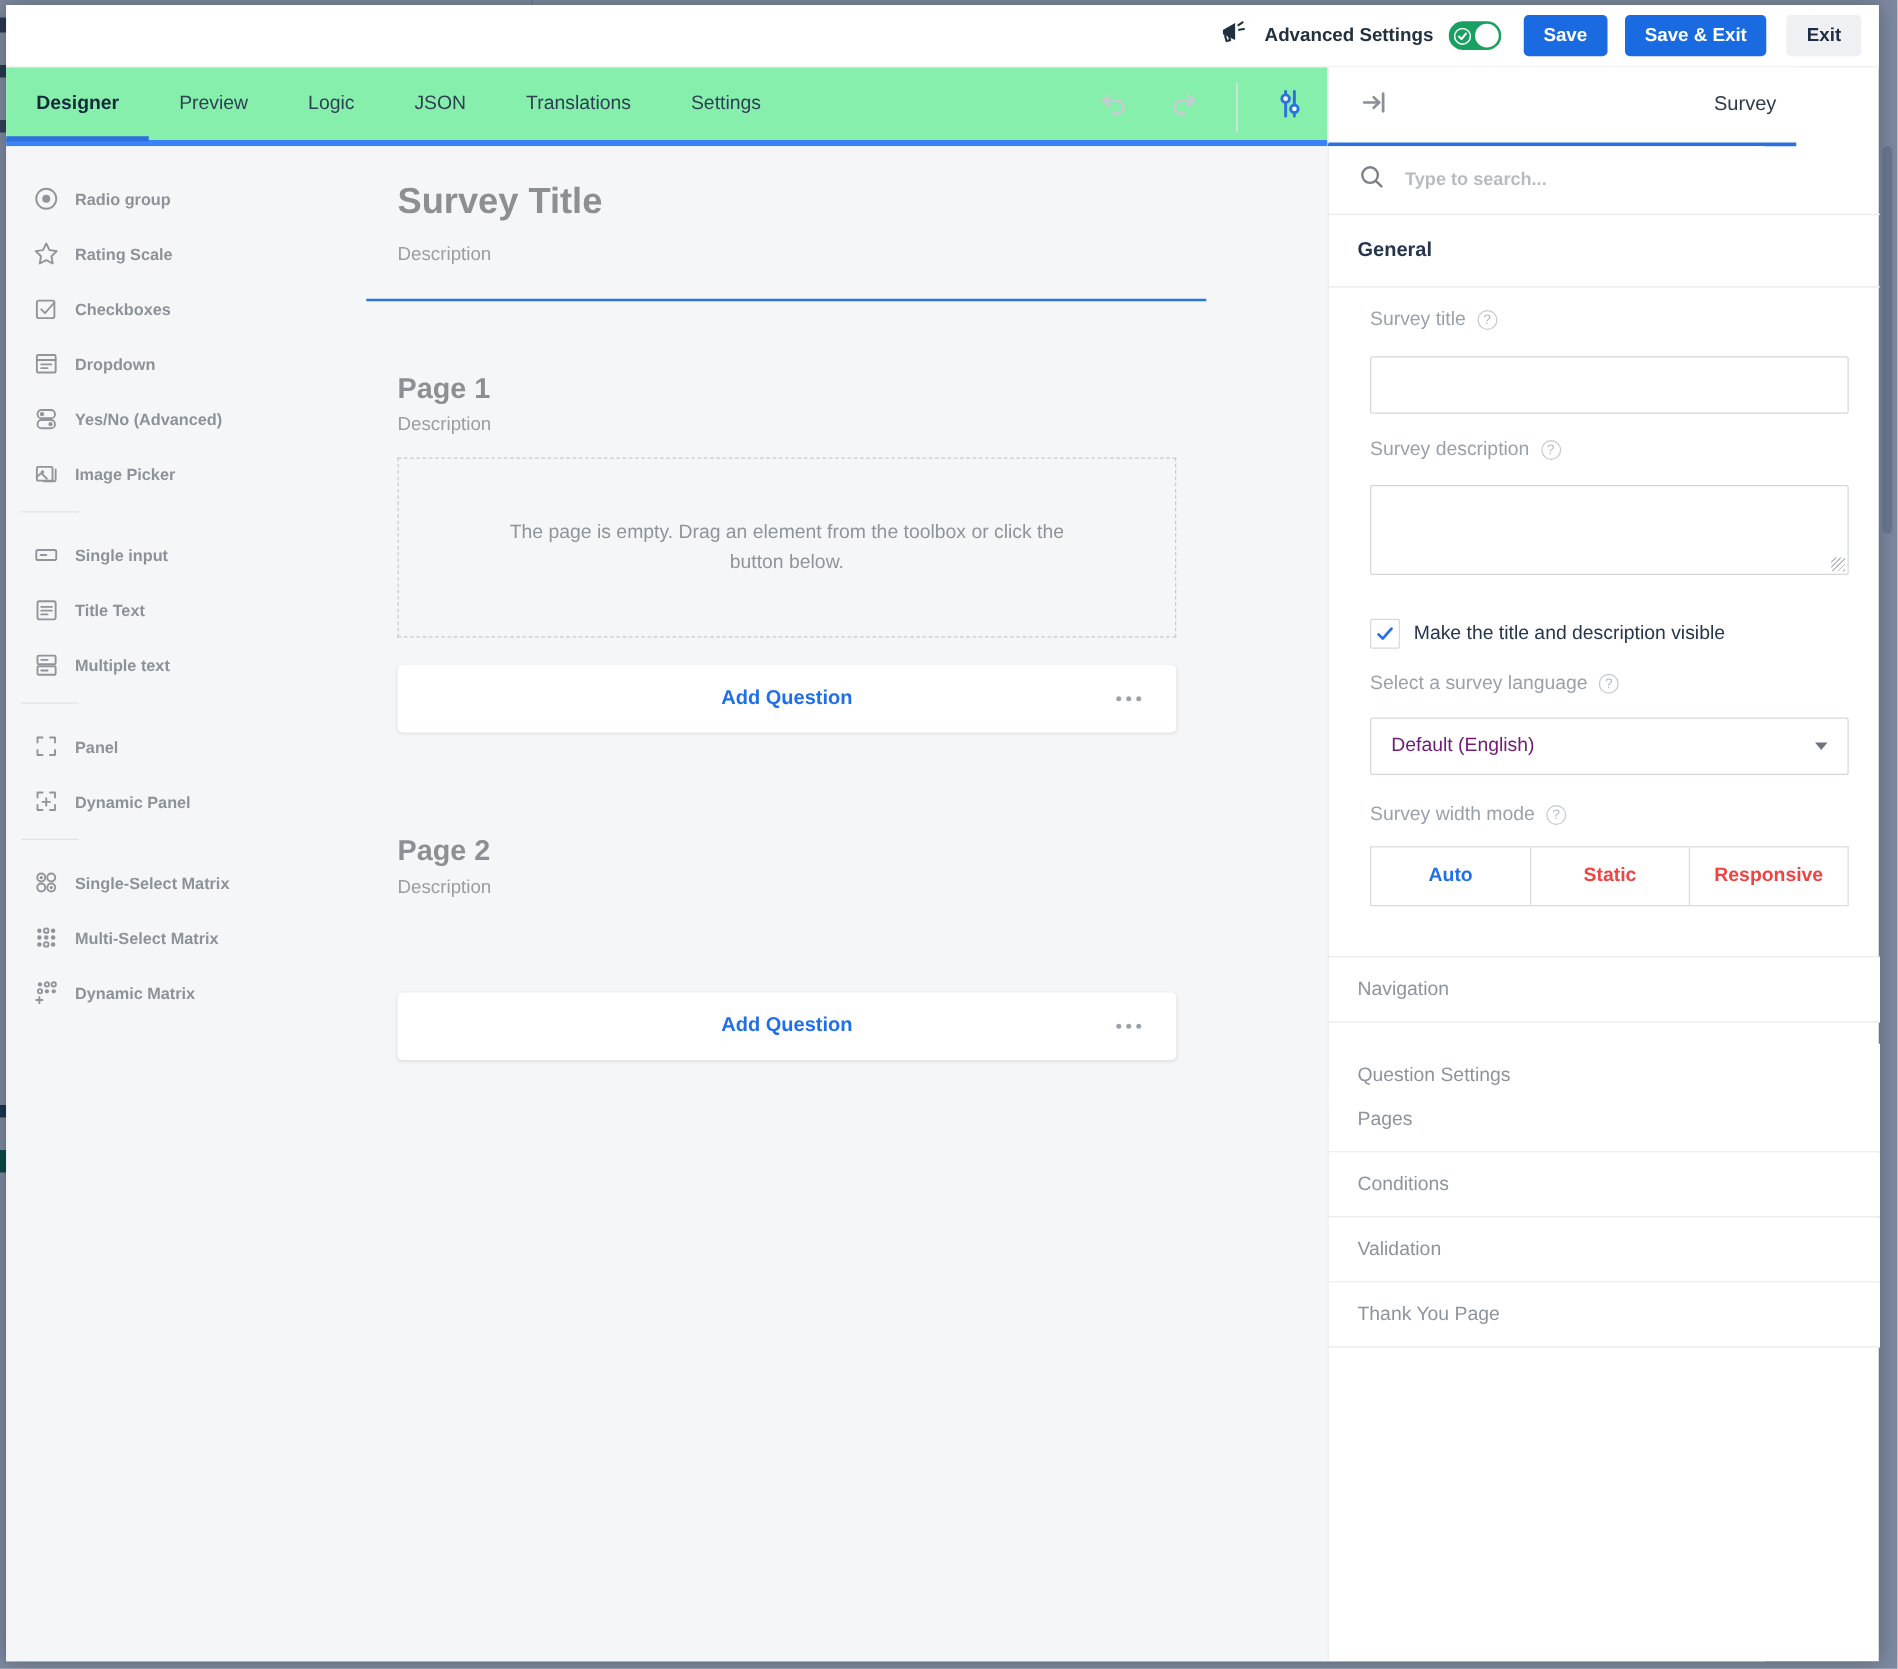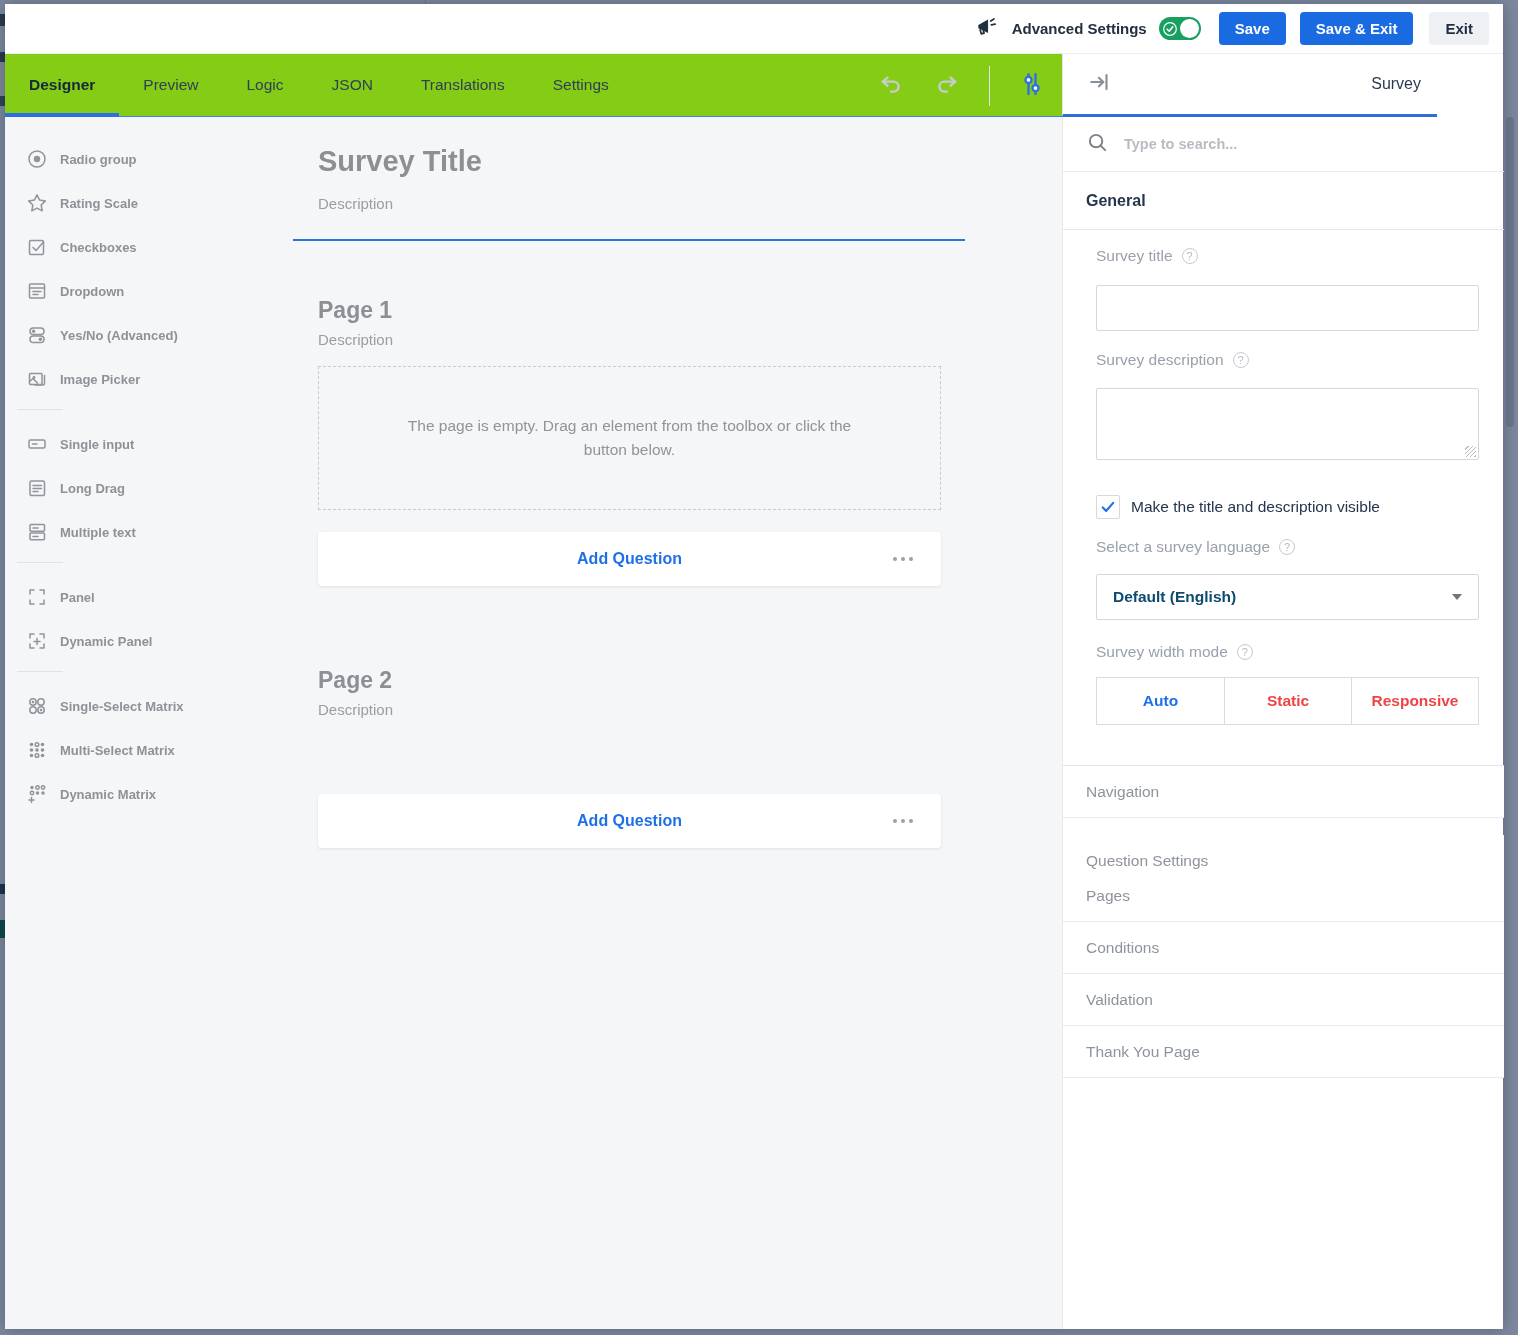--- a/index.html
+++ b/index.html
@@ -18,21 +18,21 @@
   .adv-label{font-size:15px;font-weight:700;color:#22303f;margin:0 12px 0 12px;}
   .toggle{width:42px;height:23px;border-radius:12px;background:#18a061;position:relative;margin-right:18px;cursor:pointer;}
   .toggle .knob{position:absolute;right:2px;top:2px;width:19px;height:19px;border-radius:50%;background:#fff;}
   .toggle svg{position:absolute;left:4px;top:4.5px;}
   .btn{height:33px;border-radius:4px;font-size:15px;font-weight:700;display:flex;align-items:center;justify-content:center;padding:0 16px;cursor:pointer;}
   .btn-blue{background:#1a6be2;color:#ffffff;}
   .btn-gray{background:#eef0f3;color:#1f2d44;}
   .btn+.btn{margin-left:14px;}
 
   
-  .tabrow{left:0;top:50px;width:1057px;height:63px;background:#84cc16;border-bottom:1px solid #3b82f6;display:flex;align-items:stretch;}
+  .tabrow{left:0;top:50px;width:1057px;height:63px;background:#86efac;border-bottom:5px solid #3b82f6;display:flex;align-items:stretch;}
   .tab{padding:0 24px;display:flex;align-items:center;font-size:15.5px;color:#2f4055;cursor:pointer;position:relative;}
   .tab.active{font-weight:700;color:#15283c;}
   .tab.active .underline{position:absolute;left:0;right:0;bottom:-1px;height:4px;background:#2e6fe0;}
   .tab-icons{left:872px;top:50px;height:63px;display:flex;align-items:center;gap:28px;}
   .vdiv{width:1px;height:40px;background:#e2e4e8;}
 
   
   .panelheader{left:1057px;top:50px;width:375px;height:63px;background:#fff;border-left:1px solid #e5e7ea;border-bottom:3px solid #2e6fe0;display:flex;align-items:center;justify-content:space-between;padding:0 16px 0 24px;}
   .panel-title{font-size:16px;color:#2b3a4d;}
 
@@ -67,21 +67,21 @@
   .q{display:inline-block;width:16px;height:16px;border:1px solid #c6cad0;border-radius:50%;color:#b6bbc2;font-size:11px;line-height:14px;text-align:center;cursor:pointer;}
   .q::after{content:"?";}
   .pinput{position:absolute;left:33px;width:383px;height:46px;background:#fff;border:1px solid #d4d8dc;border-radius:2px;font-size:15px;color:#3a4656;padding:0 14px;outline:none;font-family:"Liberation Sans",sans-serif;}
   .ptextarea-wrap{position:absolute;left:33px;width:383px;height:72px;}
   .ptextarea{width:100%;height:100%;border:1px solid #d4d8dc;border-radius:2px;resize:none;outline:none;font-family:"Liberation Sans",sans-serif;font-size:15px;padding:8px 12px;color:#3a4656;}
   .resize-handle{position:absolute;right:3px;bottom:3px;width:11px;height:11px;background:repeating-linear-gradient(135deg,transparent 0 2px,#b9bec4 2px 3px);cursor:nwse-resize;}
   .checkrow{position:absolute;left:33px;display:flex;align-items:center;gap:11px;cursor:pointer;}
   .checkbox{width:24px;height:24px;background:#fff;border:1px solid #d6d9dd;border-radius:2px;display:flex;align-items:center;justify-content:center;}
   .checklabel{font-size:15.5px;color:#25354c;}
   .pselect{position:absolute;left:33px;width:383px;height:46px;background:#fff;border:1px solid #d4d8dc;border-radius:2px;display:flex;align-items:center;padding:0 16px;justify-content:space-between;cursor:pointer;}
-  .pselect .val{font-size:15.5px;color:#0c4a6e;font-weight:bold;}
+  .pselect .val{font-size:15.5px;color:#701a75;}
   .caret{width:0;height:0;border-left:5px solid transparent;border-right:5px solid transparent;border-top:6px solid #6f757c;}
   .segment{position:absolute;left:33px;width:383px;height:48px;border:1px solid #d9dce0;background:#fff;display:grid;grid-template-columns:1fr 1fr 1fr;}
   .seg{display:flex;align-items:center;justify-content:center;font-size:15.5px;color:#ef4444;cursor:pointer;font-weight:bold;}
   .seg+.seg{border-left:1px solid #d9dce0;}
   .seg.sel{color:#1f70e8;font-weight:700;}
   .gen-bottom{position:absolute;left:0;top:648px;width:441px;height:1px;background:#e3e5e8;}
   .acc-row{position:absolute;left:0;width:441px;height:52px;border-bottom:1px solid #e8eaec;display:flex;align-items:center;padding-left:23px;font-size:15.5px;color:#8e949d;cursor:pointer;background:#fff;}
 
   
   .artifact{position:absolute;left:0;width:5px;}
@@ -233,21 +233,21 @@
             <rect x="3" y="7" width="16" height="8" rx="1.5"></rect>
             <path d="M6.5 11 h4.5"></path>
           </svg>
         <span class="lbl">Single input</span>
       </div>
       <div class="tb-row">
         <svg class="tbi" width="22" height="22" viewBox="0 0 22 22">
             <rect x="4" y="4" width="14.5" height="14.5" rx="1.5"></rect>
             <path d="M7 8.5 h8.5 M7 11.5 h8.5 M7 14.5 h5"></path>
           </svg>
-        <span class="lbl">Long Drag</span>
+        <span class="lbl">Title Text</span>
       </div>
       <div class="tb-row">
         <svg class="tbi" width="22" height="22" viewBox="0 0 22 22">
             <rect x="4" y="3.5" width="14.5" height="6.8" rx="1"></rect>
             <path d="M7 6.9 h5"></path>
             <rect x="4" y="12" width="14.5" height="6.8" rx="1"></rect>
             <path d="M7 15.4 h5"></path>
           </svg>
         <span class="lbl">Multiple text</span>
       </div>

